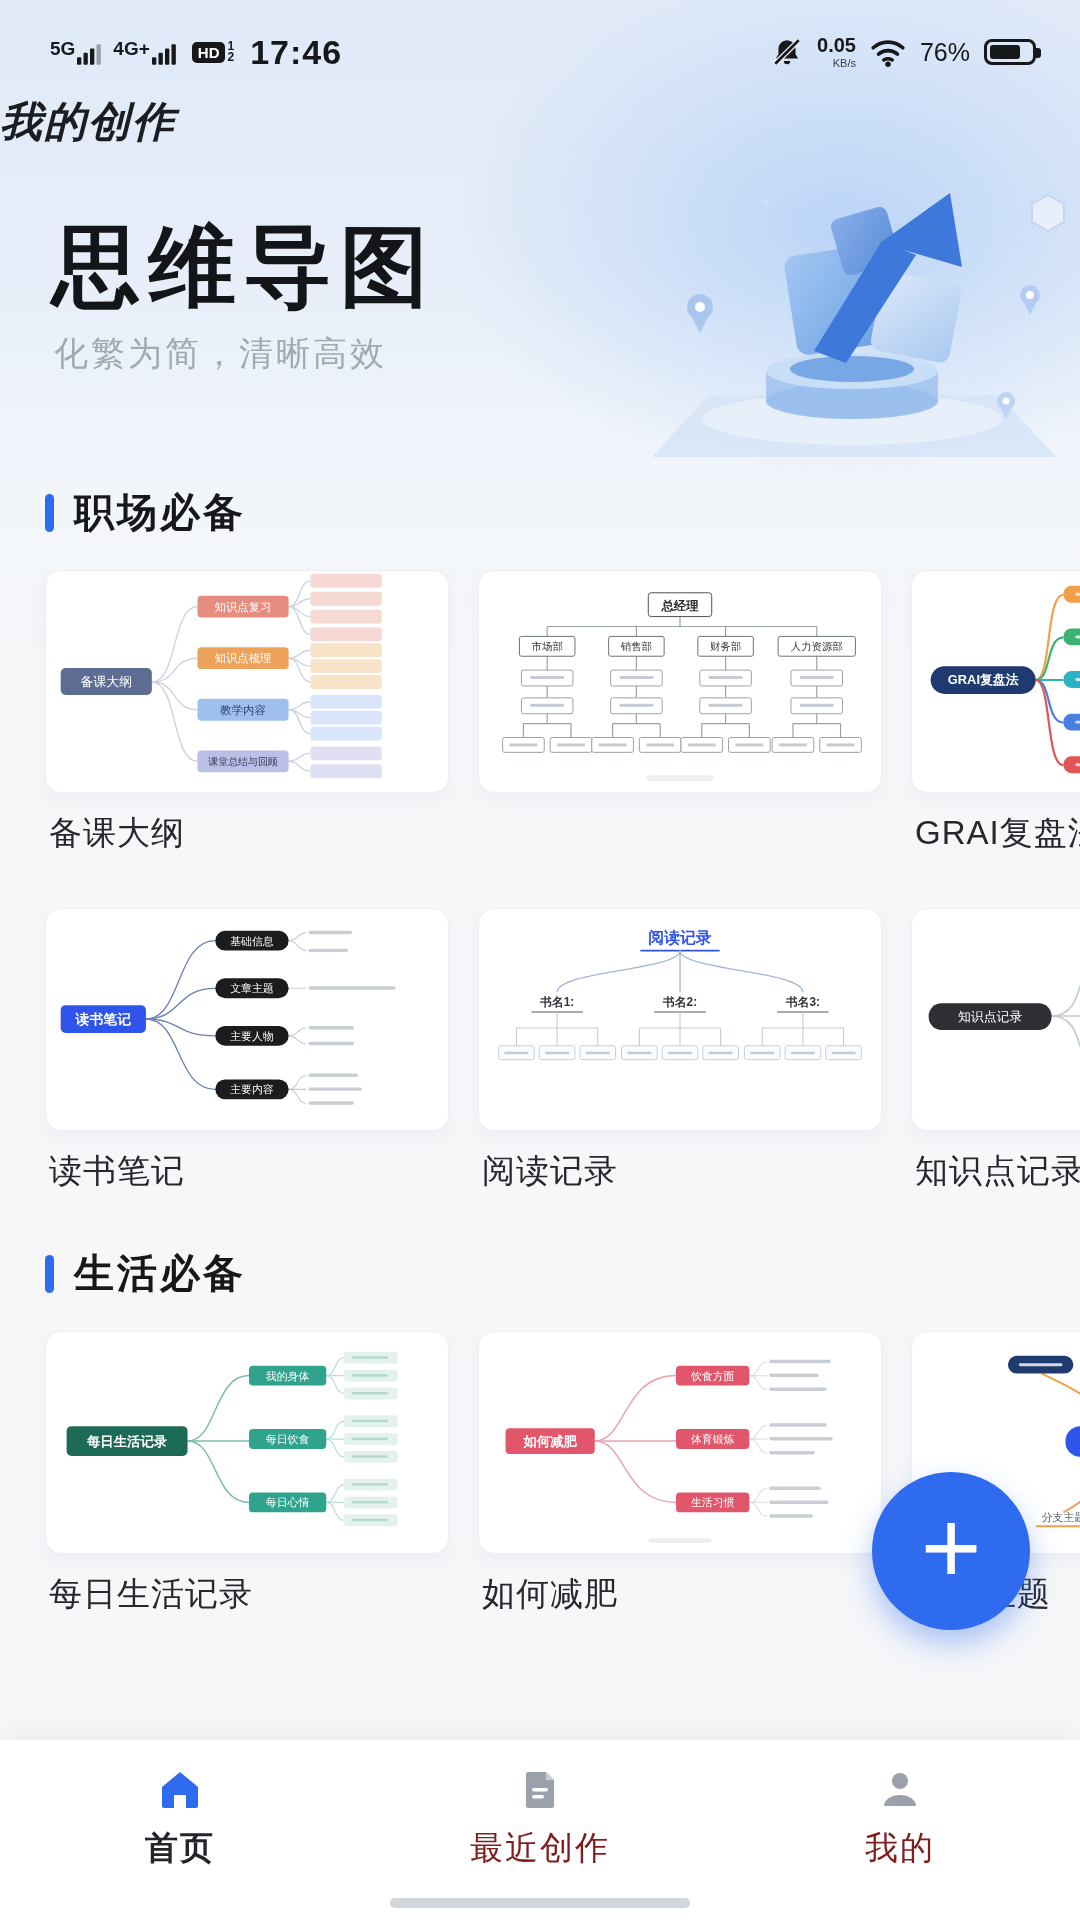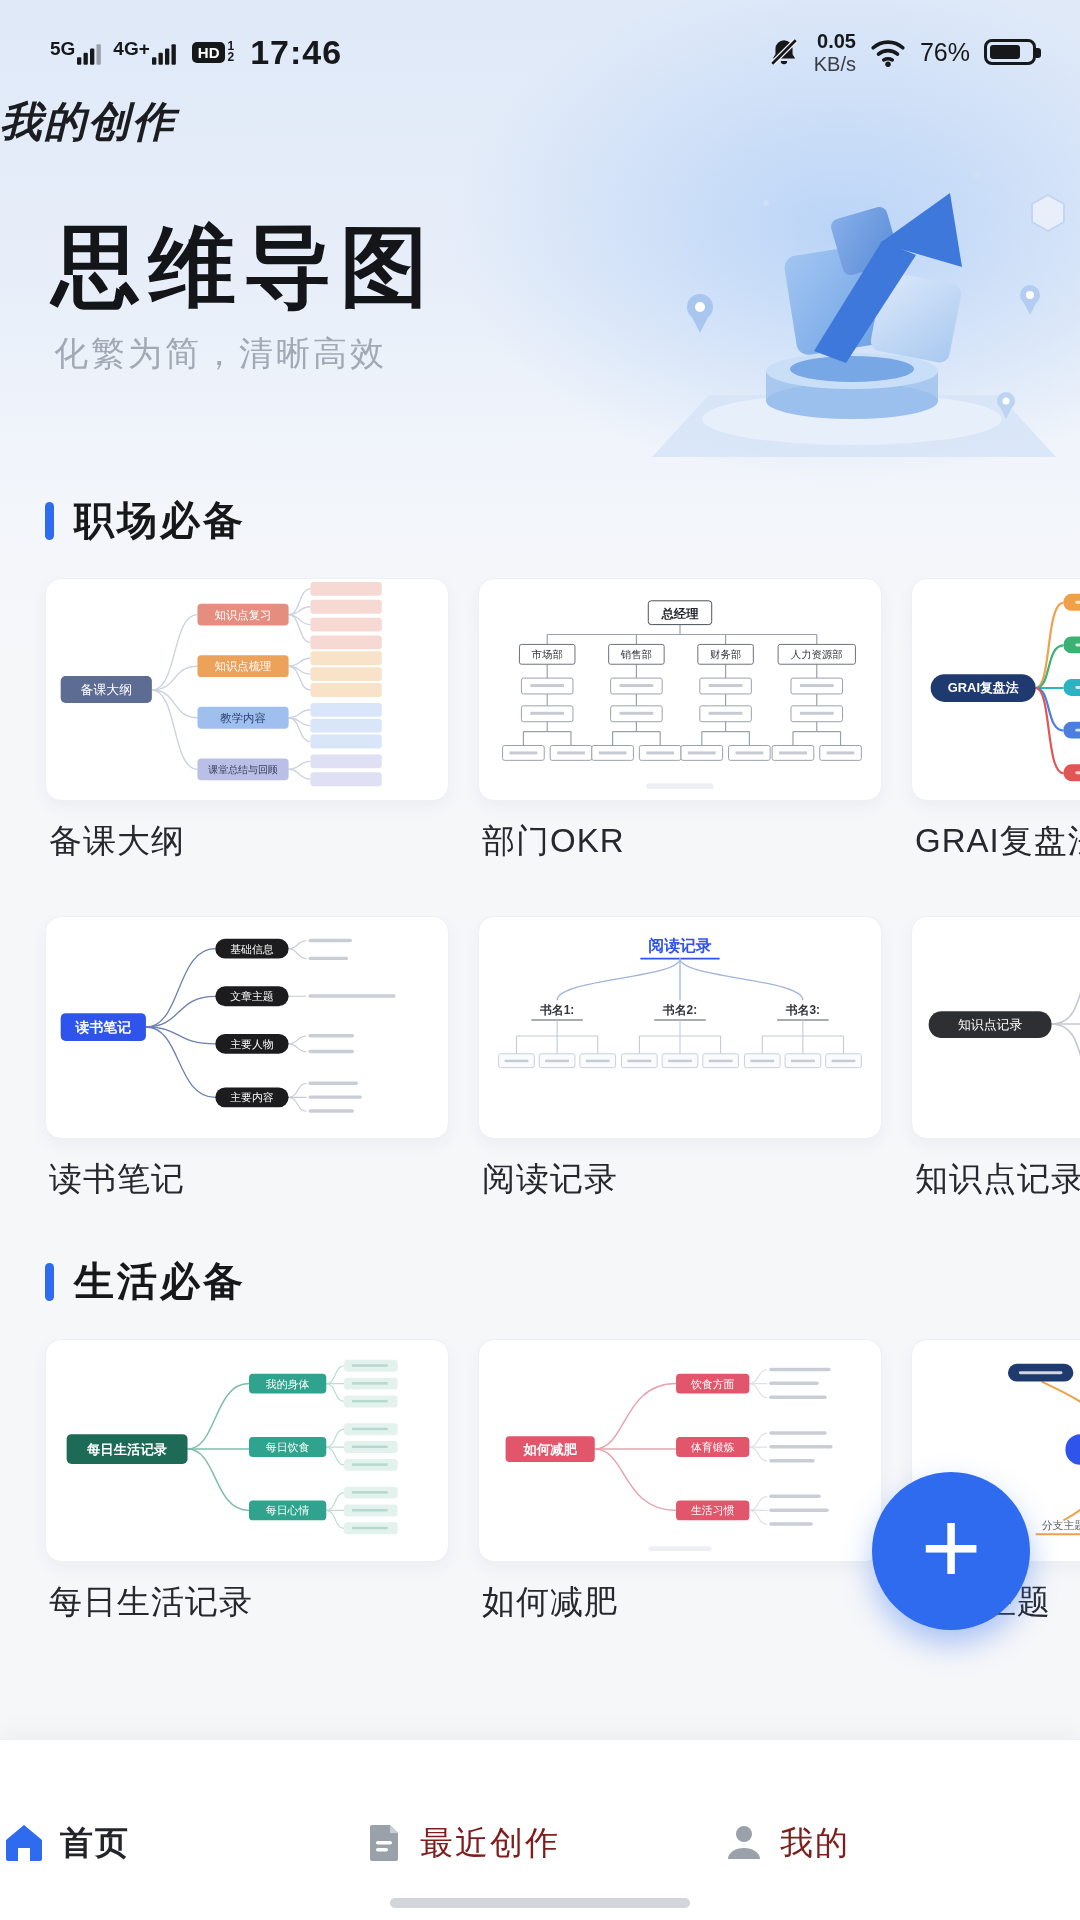--- a/index.html
+++ b/index.html
@@ -18,53 +18,53 @@
   .net{display:flex;align-items:flex-start;margin-right:10px;}
   .net-label{font-size:19px;font-weight:700;margin-right:2px;}
   .bars{width:26px;height:22px;margin-top:6px;}
   .bars rect{fill:#17181a;}
   .hd-badge{background:#17181a;color:#fff;font-size:15px;font-weight:700;border-radius:5px;padding:2px 6px;margin:0 2px 0 4px;text-align:center;}
   .sim-stack{display:flex;flex-direction:column;font-size:12px;line-height:11px;font-weight:700;color:#17181a;margin-right:6px;}
   .time{font-size:34px;font-weight:600;margin-left:10px;letter-spacing:1px;}
   .sb-right > *{margin-left:14px;}
   .speed{display:flex;flex-direction:column;align-items:flex-end;line-height:1;}
   .speed .v{font-size:20px;font-weight:700;}
-  .speed .u{font-size:20px;color:#3a3d44;margin-top:3px;}
+  .speed .u{font-size:11px;color:#3a3d44;margin-top:3px;}
   .pct{font-size:25px;font-weight:500;}
   .battery{position:relative;width:52px;height:26px;border:3px solid #17181a;border-radius:8px;padding:3px;display:flex;}
   .battery .fill{width:74%;background:#17181a;border-radius:3px;}
   .battery .nub{position:absolute;right:-8px;top:6px;width:5px;height:10px;background:#17181a;border-radius:0 3px 3px 0;}
   
   .header{height:54px;display:flex;align-items:center;margin-top:5px;font-style:italic;}
   .header h1{margin:0;font-size:42px;font-weight:700;letter-spacing:2px;color:#1c1d21;}
   .hero{position:relative;height:300px;margin-top:24px;padding:52px 0 0 52px;z-index:1;}
   .hero h2{margin:0;font-size:88px;line-height:84px;font-weight:900;letter-spacing:8px;color:#141519;position:relative;z-index:2;}
   .hero p{margin:22px 0 0 2px;font-size:34px;letter-spacing:3px;color:#a2a9b4;position:relative;z-index:2;}
   .hero-art{position:absolute;top:-16px;right:-14px;width:480px;height:316px;z-index:1;}
   .hero-art svg{width:100%;height:100%;display:block;}
   
   .section{margin-top:52px;}
-  .section.first{margin-top:20px;}
+  .section.first{margin-top:12px;}
   .sec-head{display:flex;align-items:center;padding-left:45px;}
   .sec-bar{width:9px;height:38px;border-radius:5px;background:var(--accent,#2E6BEF);margin-right:20px;}
   .sec-title{font-size:40px;font-weight:800;letter-spacing:3px;color:#17181a;}
   .cards{display:flex;gap:29px;padding-left:45px;margin-top:30px;overflow:hidden;width:1080px;}
   .card{flex:0 0 auto;width:404px;}
   .thumb{width:404px;height:223px;background:#fff;border-radius:16px;border:1px solid #eef0f4;box-shadow:0 6px 16px rgba(40,66,120,.05);overflow:hidden;}
   .thumb svg{display:block;width:100%;height:100%;}
   .card-label{margin:18px 0 0 4px;font-size:33px;color:#26282e;letter-spacing:1px;}
   
   .fab{position:absolute;left:872px;top:1472px;width:158px;height:158px;border:none;border-radius:50%;
        background:var(--accent,#2E6BEF);color:#fff;display:flex;align-items:center;justify-content:center;
        box-shadow:0 14px 30px rgba(46,107,239,.38);z-index:6;cursor:pointer;}
   .fab span{font-size:104px;font-weight:300;line-height:1;margin-top:-8px;}
   
   .tabbar{position:absolute;left:0;right:0;bottom:0;height:180px;background:#fff;display:flex;
           box-shadow:0 -1px 0 #eef0f3,0 -8px 22px rgba(0,0,0,.04);padding-top:26px;z-index:5;}
-  .tab{flex:1;display:flex;flex-direction:row;align-items:center;gap:12px;cursor:pointer;}
+  .tab{flex:1;display:flex;flex-direction:column;align-items:center;gap:12px;cursor:pointer;}
   .tab svg{width:48px;height:48px;display:block;}
   .tab-label{font-size:33px;color:#7f1d1d;letter-spacing:2px;}
   .tab.active .tab-label{color:#23252b;font-weight:600;}
   .home-indicator{position:absolute;left:50%;bottom:12px;transform:translateX(-50%);width:300px;height:10px;border-radius:5px;background:#d2d5da;z-index:7;}
 </style>
 </head>
 <body>
 
 <div class="screen">
 
@@ -303,21 +303,20 @@
               <rect x="120" y="174" width="28" height="3"></rect>
                 <rect x="168" y="174" width="28" height="3"></rect>
               <rect x="210" y="174" width="28" height="3"></rect>
                 <rect x="258" y="174" width="28" height="3"></rect>
               <rect x="302" y="174" width="28" height="3"></rect>
                 <rect x="350" y="174" width="28" height="3"></rect>
             </g>
             <rect x="168" y="206" width="68" height="6" rx="3" fill="#edeff3"></rect>
           </svg>
         </div>
-        <div class="card-label">部门OKR</div>
       </div>
 
       <div class="card">
         <div class="thumb">
           <svg viewBox="0 0 404 223">
             <g fill="none" stroke-width="2.2">
               <path d="M124 110 C140 110 134 24 152 24" stroke="#f0a049"></path>
               <path d="M124 110 C140 110 134 67 152 67" stroke="#3bb273"></path>
               <path d="M124 110 H152" stroke="#2ab3c0"></path>
               <path d="M124 110 C140 110 134 153 152 153" stroke="#4a7fe0"></path>

